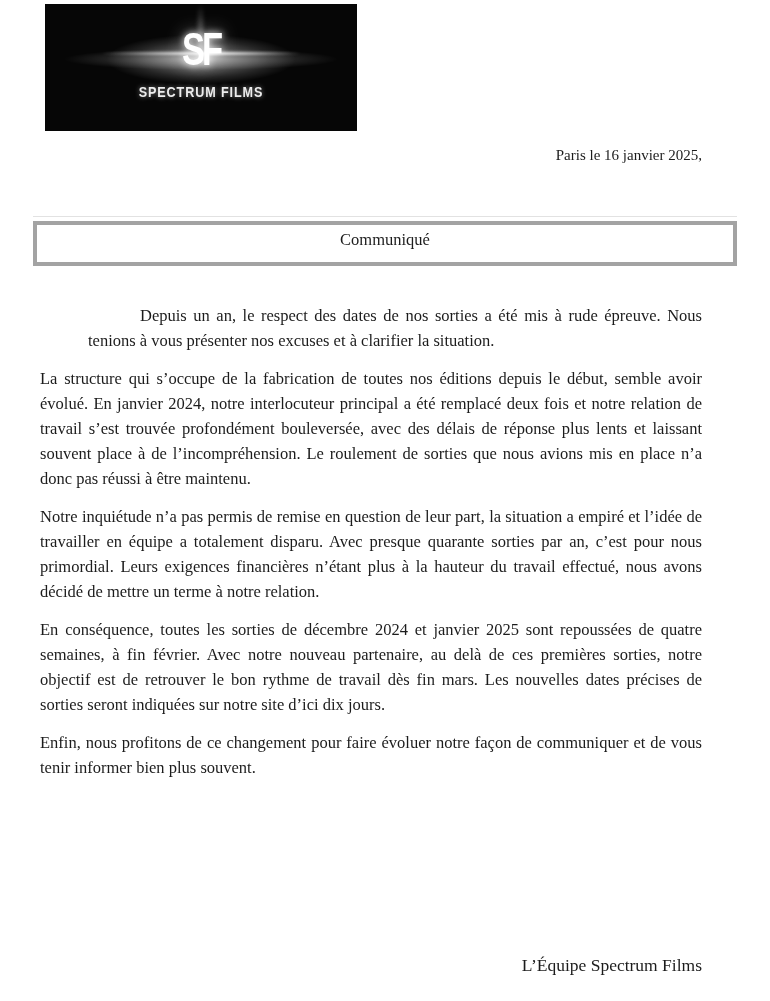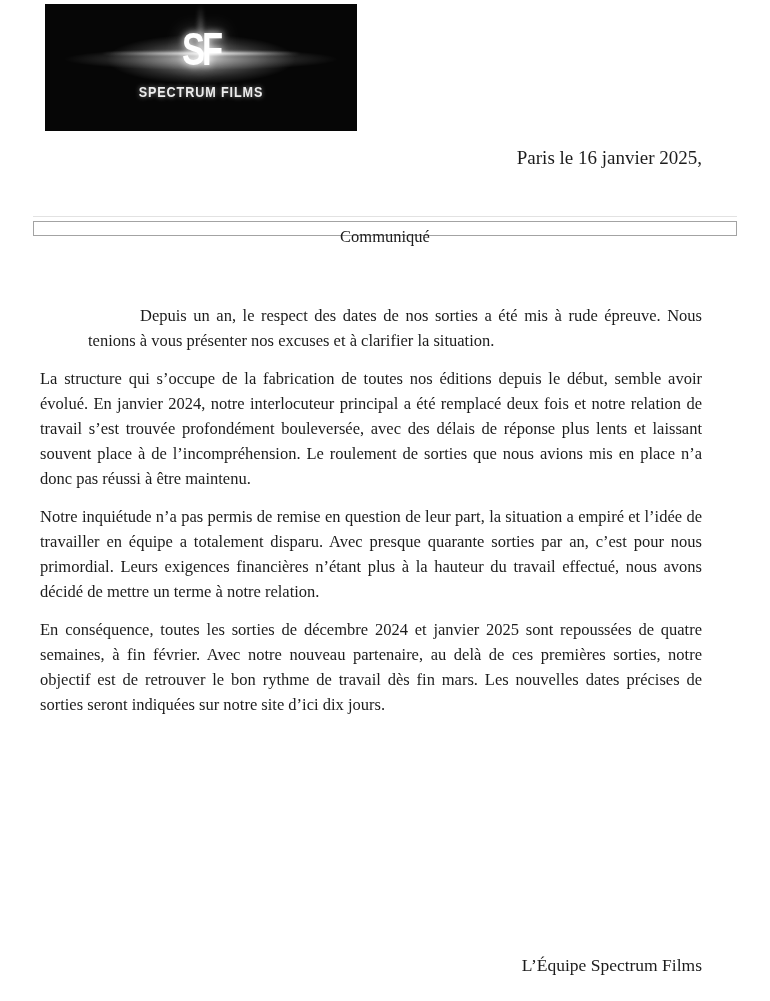--- a/index.html
+++ b/index.html
@@ -73,39 +73,39 @@
     text-shadow: 0 0 6px rgba(255,255,255,0.5);
   }
 
   
   .dateline {
     position: absolute;
     top: 147px;
     left: 40px;
     right: 68px;
     text-align: right;
-    font-size: 19px;
+    font-size: 15px;
     color: #1c1c1c;
   }
 
   
   .title-rule {
     position: absolute;
     top: 216px;
     left: 33px;
     width: 704px;
     border-top: 1px solid #e2e2e2;
   }
   .title-box {
     position: absolute;
     top: 221px;
     left: 33px;
     width: 704px;
-    height: 15px;
-    border: 1px solid #a3a3a3;
+    height: 45px;
+    border: 4px solid #a3a3a3;
     background: #ffffff;
     text-align: center;
     line-height: 29px;
     font-size: 16.5px;
     color: #1c1c1c;
   }
 
   
   .body-text {
     position: absolute;
@@ -148,17 +148,18 @@
   <div class="dateline">Paris le 16 janvier 2025,</div>
 
   <div class="title-rule"></div>
   <div class="title-box">Communiqué</div>
 
   <div class="body-text">
     <p class="indent">Depuis un an, le respect des dates de nos sorties a été mis à rude épreuve. Nous tenions à vous présenter nos excuses et à clarifier la situation.</p>
     <p>La structure qui s’occupe de la fabrication de toutes nos éditions depuis le début, semble avoir évolué. En janvier 2024, notre interlocuteur principal a été remplacé deux fois et notre relation de travail s’est trouvée profondément bouleversée, avec des délais de réponse plus lents et laissant souvent place à de l’incompréhension. Le roulement de sorties que nous avions mis en place n’a donc pas réussi à être maintenu.</p>
     <p>Notre inquiétude n’a pas permis de remise en question de leur part, la situation a empiré et l’idée de travailler en équipe a totalement disparu. Avec presque quarante sorties par an, c’est pour nous primordial. Leurs exigences financières n’étant plus à la hauteur du travail effectué, nous avons décidé de mettre un terme à notre relation.</p>
     <p>En conséquence, toutes les sorties de décembre 2024 et janvier 2025 sont repoussées de quatre semaines, à fin février. Avec notre nouveau partenaire, au delà de ces premières sorties, notre objectif est de retrouver le bon rythme de travail dès fin mars. Les nouvelles dates précises de sorties seront indiquées sur notre site d’ici dix jours.</p>
+    <p>Enfin, nous profitons de ce changement pour faire évoluer notre façon de communiquer et de vous tenir informer bien plus souvent.</p>
   </div>
 
   <div class="signature">L’Équipe Spectrum Films</div>
 
 </div>
 
 </body></html>

